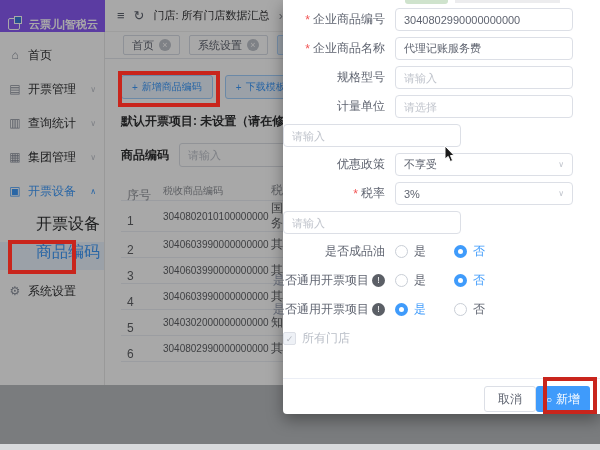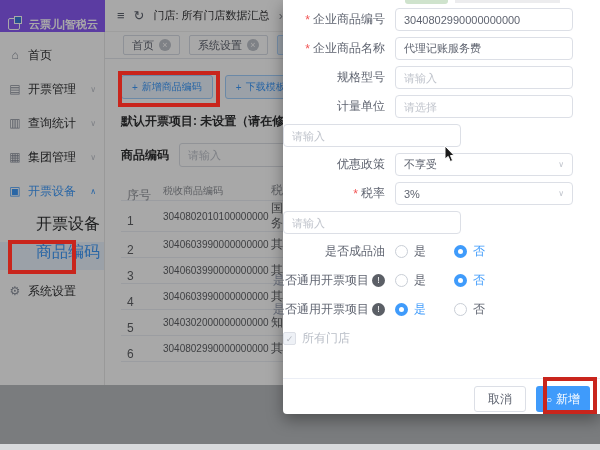--- a/index.html
+++ b/index.html
@@ -84,21 +84,21 @@
   .radio.on { border:4px solid #3f9bfb; }
   .rlabel { font-size:12px; color:#5f6470; margin-left:6px; }
   .rlabel.on { color:#3f9bfb; }
   .rspace { width:28px; }
   .info { width:13px; height:13px; border-radius:50%; background:#5b5f66; color:#fff; font-size:9px;
           line-height:13px; text-align:center; flex:none; }
   .cbx { width:13px; height:13px; border:1px solid #dcdfe6; background:#eef1f6; color:#b3b7bf;
           font-size:9px; line-height:12px; text-align:center; border-radius:2px; flex:none; }
   .cbx-label { font-size:12px; color:#b9bec7; margin-left:6px; }
   .mfooter { position:absolute; left:0; right:0; top:378px; border-top:1px solid #ebeef5;
-          display:flex; justify-content:flex-end; align-items:center; gap:10px; padding:7px 10px 0 4px; }
+          display:flex; justify-content:flex-end; align-items:center; padding:7px 10px 0 4px; }
   .btn-cancel { height:26px; padding:0 13px; border:1px solid #dcdfe6; background:#fff; color:#5f6470;
           font-size:12px; border-radius:3px; }
   .btn-primary { height:26px; padding:0 10px; background:#3f9bfb; color:#fff; font-size:12px;
           border-radius:3px; border:none; display:flex; align-items:center; gap:4px; }
   .spin { font-size:10px; }
 
   
   .redbox { position:absolute; border:4px solid #c9251c; z-index:40; }
   #rb1 { left:8px;  top:240px; width:68px;  height:34px; }
   #rb2 { left:118px; top:71px; width:102px; height:36px; }

